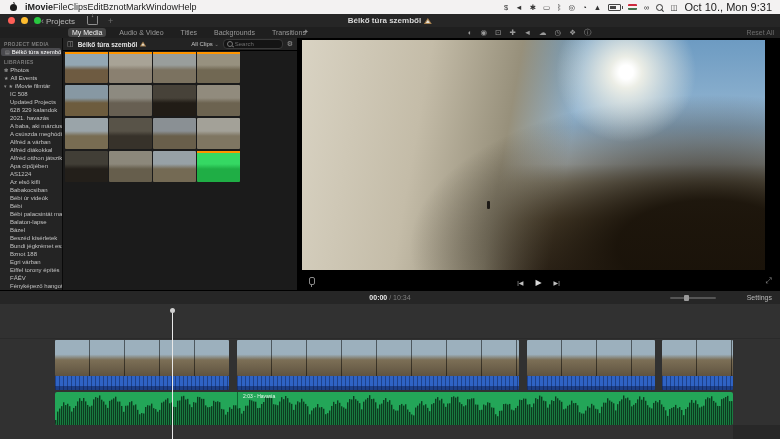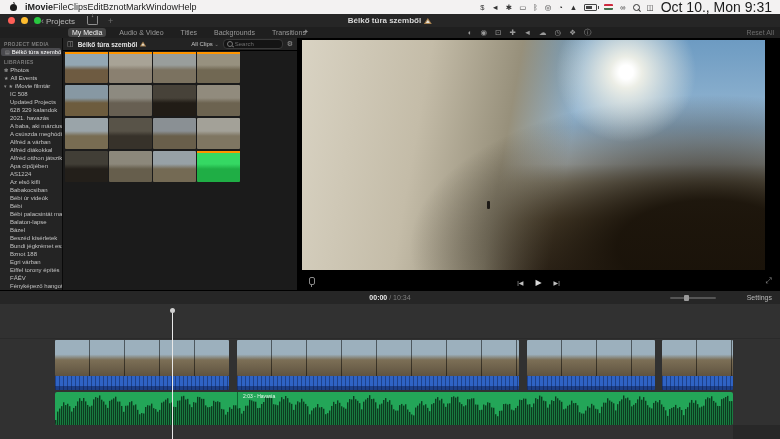--- a/index.html
+++ b/index.html
@@ -14,21 +14,21 @@
   #menu-items .mi{cursor:default;}
   #menu-items .mi.app{font-weight:bold;}
   #status-area{margin-left:auto;display:flex;align-items:center;gap:7px;padding-right:8px;color:#2a2a2a;}
   #status-icons{display:flex;align-items:center;gap:7px;font-size:7.5px;color:#333;}
   .batt{width:11px;height:5px;border:1px solid #444;border-radius:1px;position:relative;display:inline-block;}
   .batt::before{content:"";position:absolute;left:1px;top:1px;bottom:1px;width:6px;background:#444;}
   .batt::after{content:"";position:absolute;right:-3px;top:1px;width:1px;height:3px;background:#444;}
   .flag-hu{width:9px;height:6px;display:inline-block;background:linear-gradient(to bottom,#cd2a3e 0 33%,#f5f3f0 33% 66%,#43704d 66% 100%);border-radius:1px;}
   .mag{width:5px;height:5px;border:1px solid #333;border-radius:50%;display:inline-block;position:relative;}
   .mag::after{content:"";position:absolute;width:3px;height:1px;background:#333;transform:rotate(45deg);right:-2px;bottom:-1px;}
-  #menubar .clock{font-size:14px;color:#1b1b1b;}
+  #menubar .clock{font-size:11px;color:#1b1b1b;}
 
   
   #window{position:absolute;left:0;top:14px;width:780px;height:425px;background:#1f1f1f;}
 
   
   #titlebar{position:absolute;left:0;top:0;width:780px;height:13px;background:#262626;border-bottom:1px solid #0a0a0a;display:flex;align-items:center;}
   .tl-dot{width:7px;height:7px;border-radius:50%;margin-left:6px;}
   .tl-dot.red{background:#ff5f57;margin-left:8px;}
   .tl-dot.yellow{background:#febc2e;}
   .tl-dot.green{background:#28c840;}

